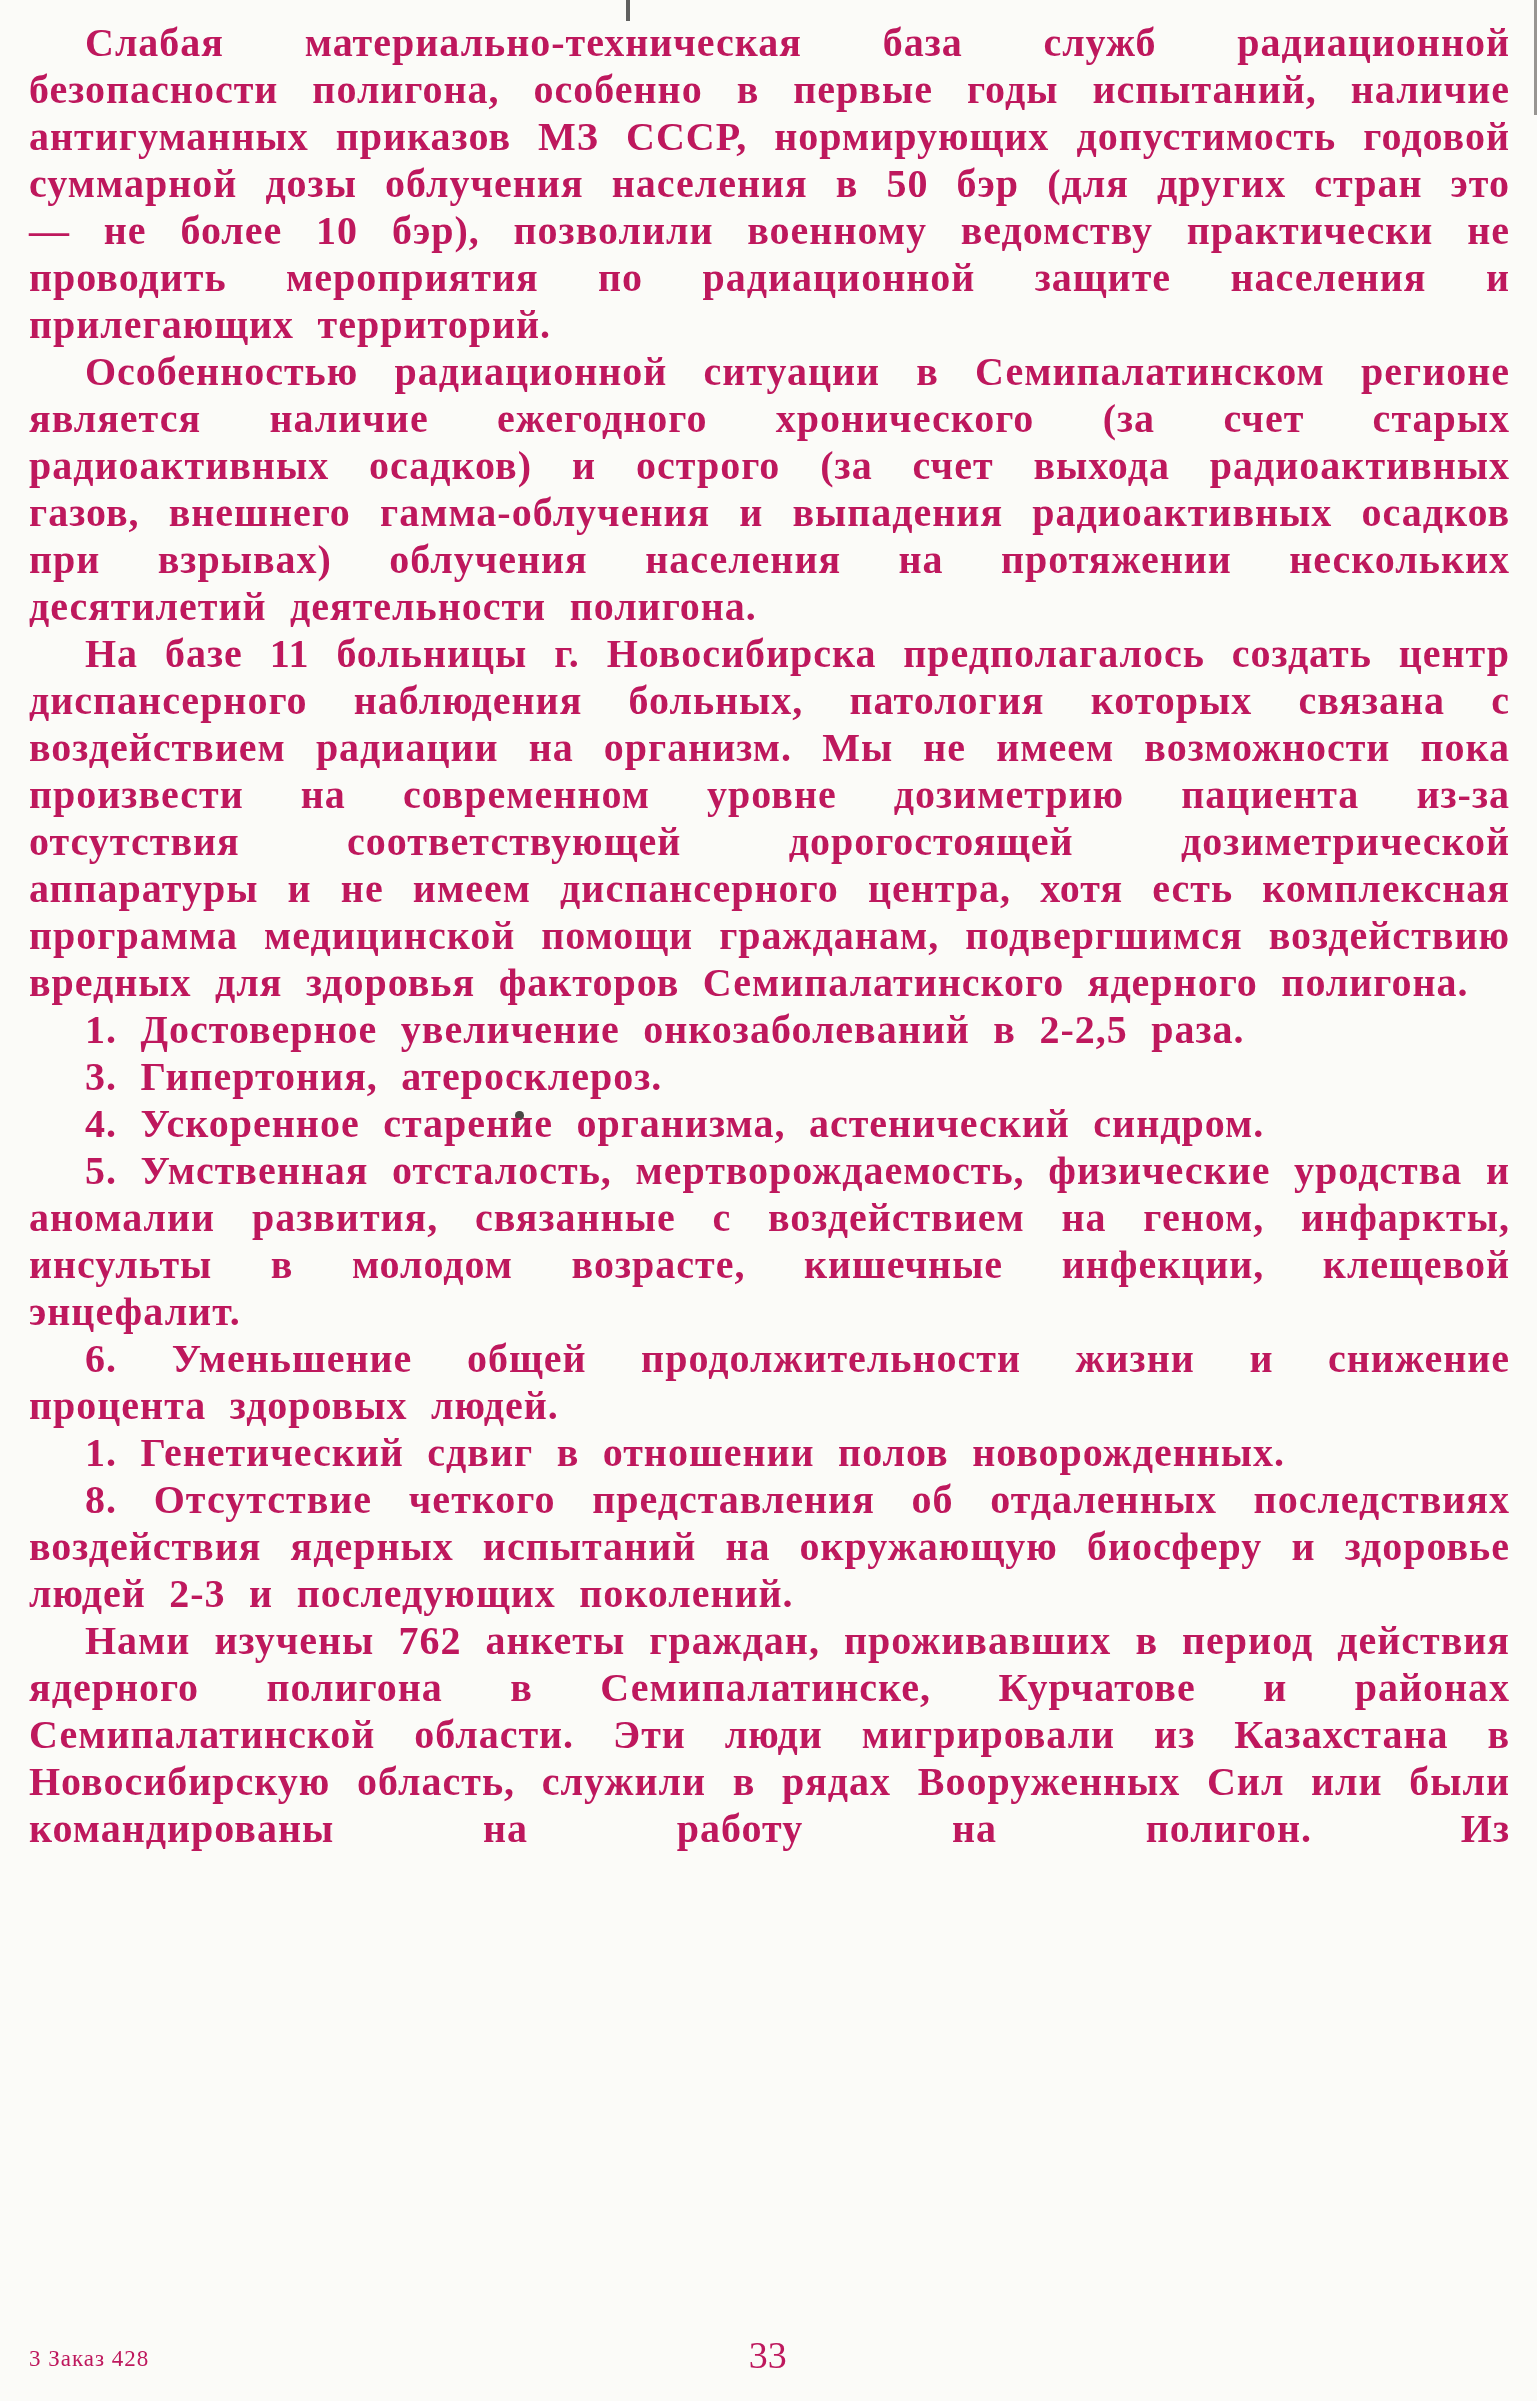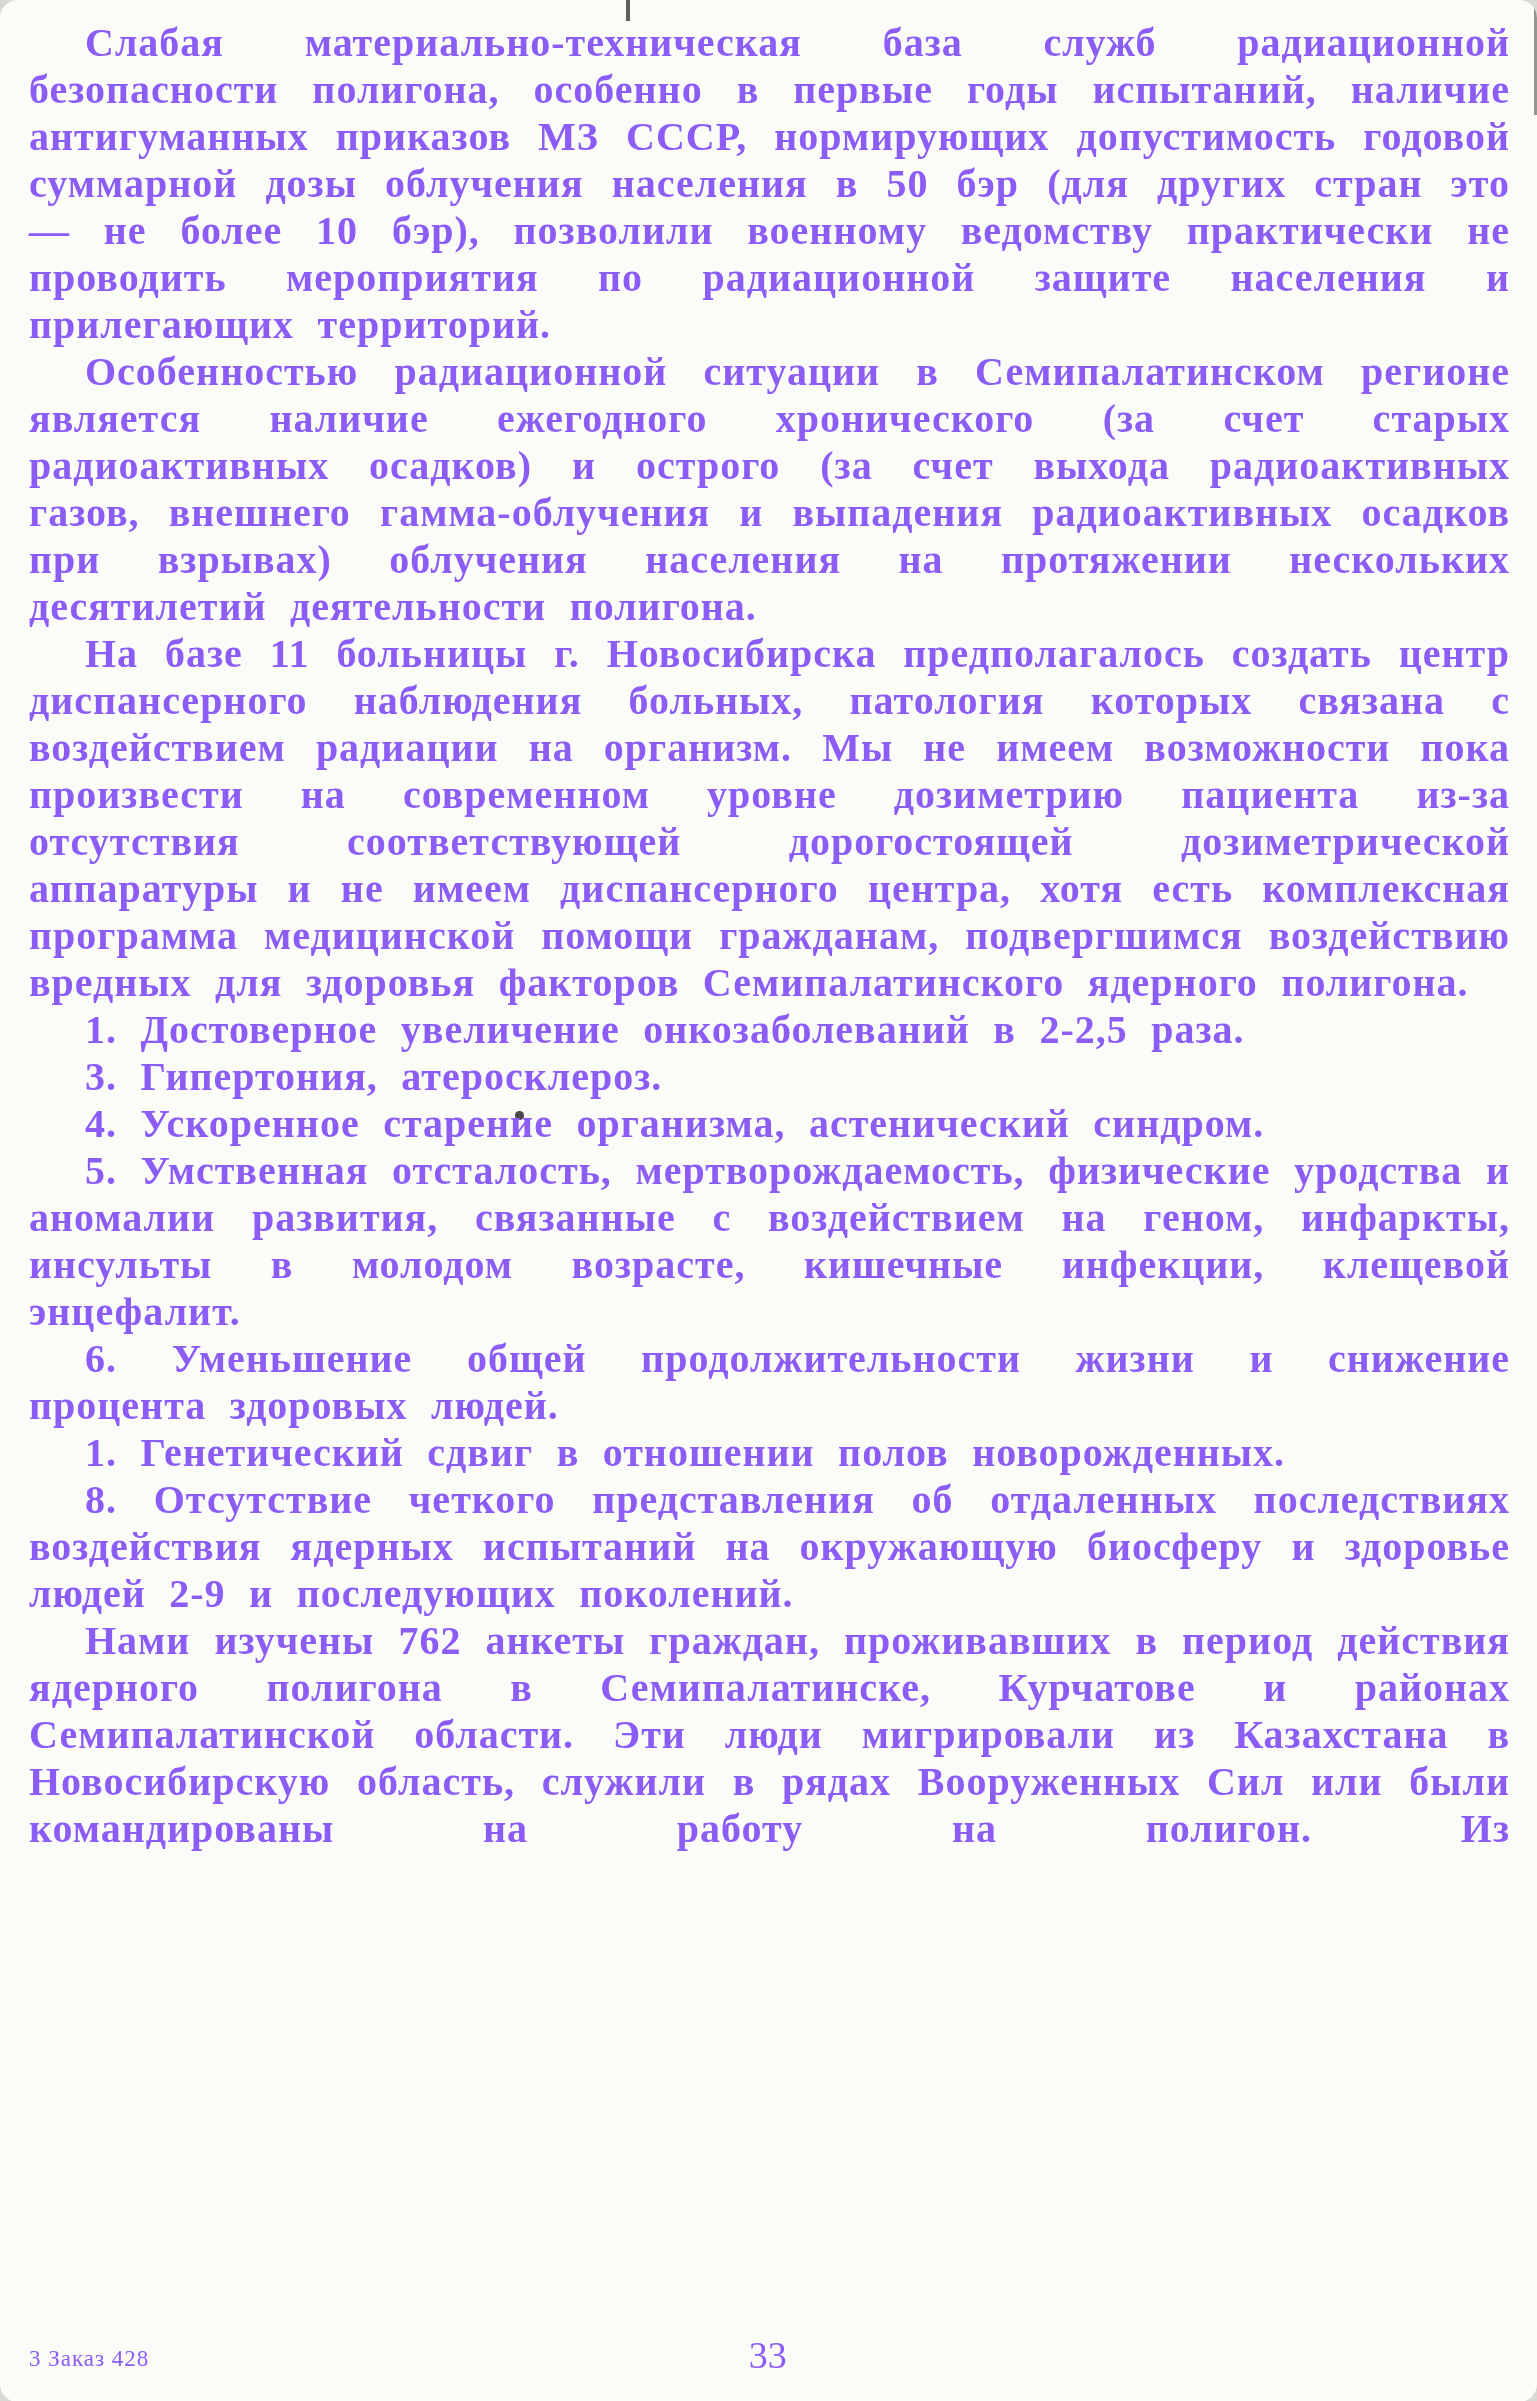--- a/index.html
+++ b/index.html
@@ -9,22 +9,21 @@
     background: #d8d8d4;
     font-family: "Liberation Serif", "DejaVu Serif", serif;
   }
   .page {
     position: relative;
     width: 1537px;
     height: 2402px;
     margin: 0 auto;
     background: #fbfbf8;
     overflow: hidden;
-    color: #8b5cf6;
-    border-radius: 18px;
+    color: #be185d;
   }
   .text-block {
     position: absolute;
     top: 19px;
     left: 29px;
     right: 27px;
   }
   .para {
     margin: 0;
     text-align: justify;
@@ -103,21 +102,21 @@
   <div class="text-block" id="paragraphs">
       <p class="para">Слабая материально-техническая база служб радиационной безопасности полигона, особенно в первые годы испытаний, наличие антигуманных приказов МЗ СССР, нормирующих допустимость годовой суммарной дозы облучения населения в 50 бэр (для других стран это — не более 10 бэр), позволили военному ведомству практически не проводить мероприятия по радиационной защите населения и прилегающих территорий.</p>
       <p class="para">Особенностью радиационной ситуации в Семипалатинском регионе является наличие ежегодного хронического (за счет старых радиоактивных осадков) и острого (за счет выхода радиоактивных газов, внешнего гамма-облучения и выпадения радиоактивных осадков при взрывах) облучения населения на протяжении нескольких десятилетий деятельности полигона.</p>
       <p class="para">На базе 11 больницы г. Новосибирска предполагалось создать центр диспансерного наблюдения больных, патология которых связана с воздействием радиации на организм. Мы не имеем возможности пока произвести на современном уровне дозиметрию пациента из-за отсутствия соответствующей дорогостоящей дозиметрической аппаратуры и не имеем диспансерного центра, хотя есть комплексная программа медицинской помощи гражданам, подвергшимся воздействию вредных для здоровья факторов Семипалатинского ядерного полигона.</p>
       <p class="para">1. Достоверное увеличение онкозаболеваний в 2-2,5 раза.</p>
       <p class="para">3. Гипертония, атеросклероз.</p>
       <p class="para">4. Ускоренное старение организма, астенический синдром.</p>
       <p class="para">5. Умственная отсталость, мертворождаемость, физические уродства и аномалии развития, связанные с воздействием на геном, инфаркты, инсульты в молодом возрасте, кишечные инфекции, клещевой энцефалит.</p>
       <p class="para">6. Уменьшение общей продолжительности жизни и снижение процента здоровых людей.</p>
       <p class="para">1. Генетический сдвиг в отношении полов новорожденных.</p>
-      <p class="para">8. Отсутствие четкого представления об отдаленных последствиях воздействия ядерных испытаний на окружающую биосферу и здоровье людей 2-9 и последующих поколений.</p>
+      <p class="para">8. Отсутствие четкого представления об отдаленных последствиях воздействия ядерных испытаний на окружающую биосферу и здоровье людей 2-3 и последующих поколений.</p>
       <p class="para continues">Нами изучены 762 анкеты граждан, проживавших в период действия ядерного полигона в Семипалатинске, Курчатове и районах Семипалатинской области. Эти люди мигрировали из Казахстана в Новосибирскую область, служили в рядах Вооруженных Сил или были командированы на работу на полигон. Из</p>
     </div>
 
   <div class="footer">
     <span class="printer-code">3 Заказ 428</span>
     <span class="page-number">33</span>
   </div>
 </div>
 
 

